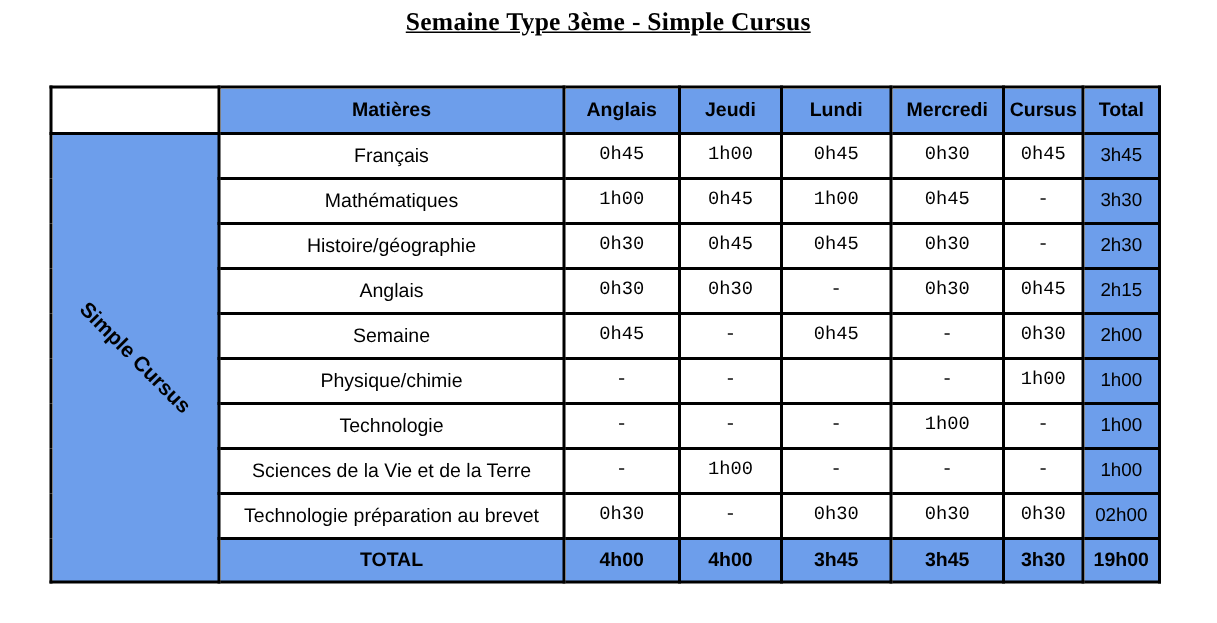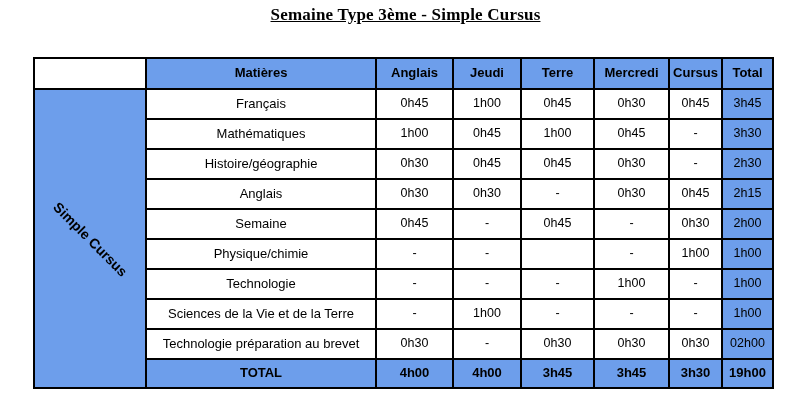--- a/index.html
+++ b/index.html
@@ -56,20 +56,21 @@
     font-size: 13px;
   }
   td.subject {
     font-weight: normal;
     font-size: 13px;
   }
   td.dayval {
     font-weight: normal;
     font-size: 12.5px;
     padding-top: 7px;
+    font-family: Liberation Mono, monospace;
   }
   td.rowtotal {
     background: var(--blue, #6D9EEB);
     font-weight: normal;
     font-size: 12.5px;
     padding-bottom: 6px;
   }
   tr.totalrow td {
     background: var(--blue, #6D9EEB);
     font-weight: bold;
@@ -105,21 +106,21 @@
       <col style="width:75px">
       <col style="width:53px">
       <col style="width:51px">
     </colgroup>
     <thead>
       <tr id="header-row">
           <td class="nocell"></td>
           <th>Matières</th>
           <th>Anglais</th>
           <th>Jeudi</th>
-          <th>Terre</th>
+          <th>Lundi</th>
           <th>Mercredi</th>
           <th>Cursus</th>
           <th>Total</th>
         </tr>
     </thead>
     <tbody id="table-body">
         <tr>
           <td class="sidecell" rowspan="10"><span class="rot">Simple Cursus</span></td>
           <td class="subject">Français</td>
           <td class="dayval">0h45</td>

